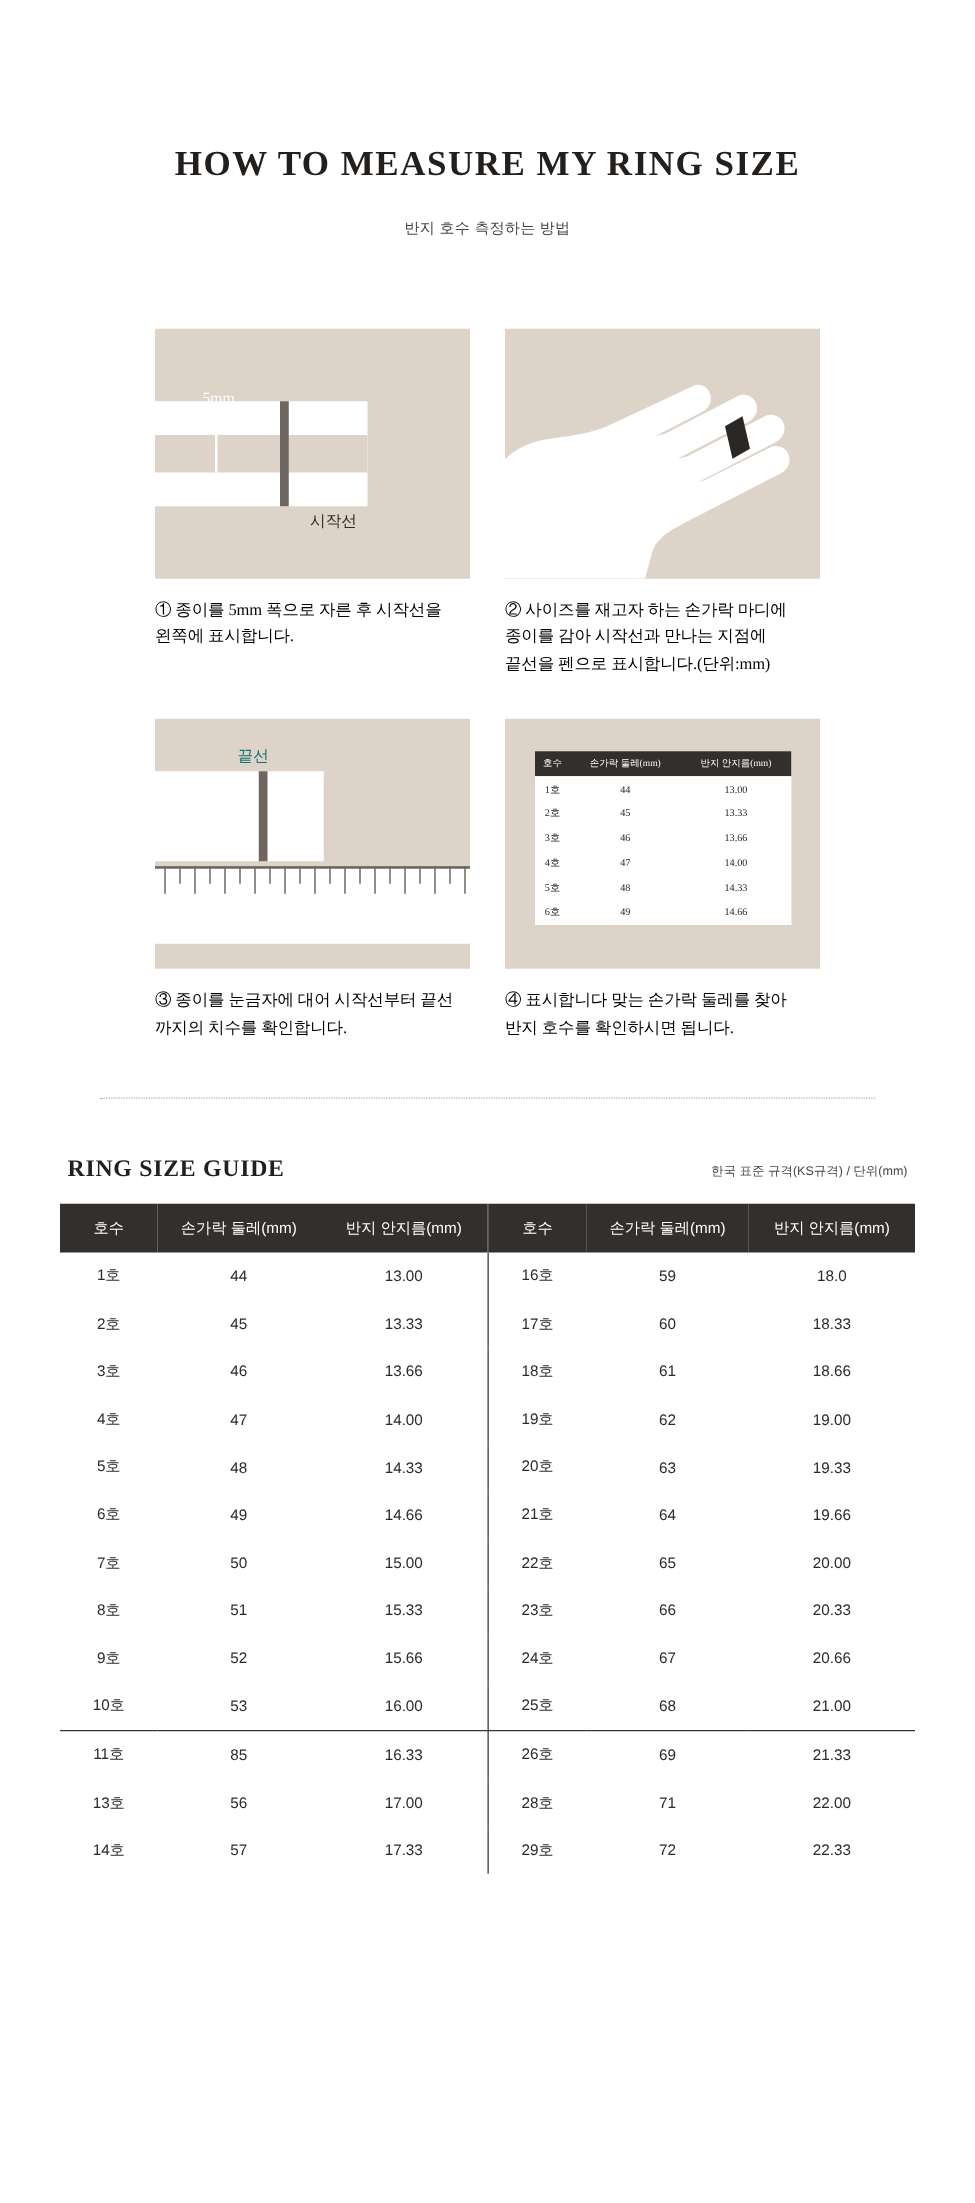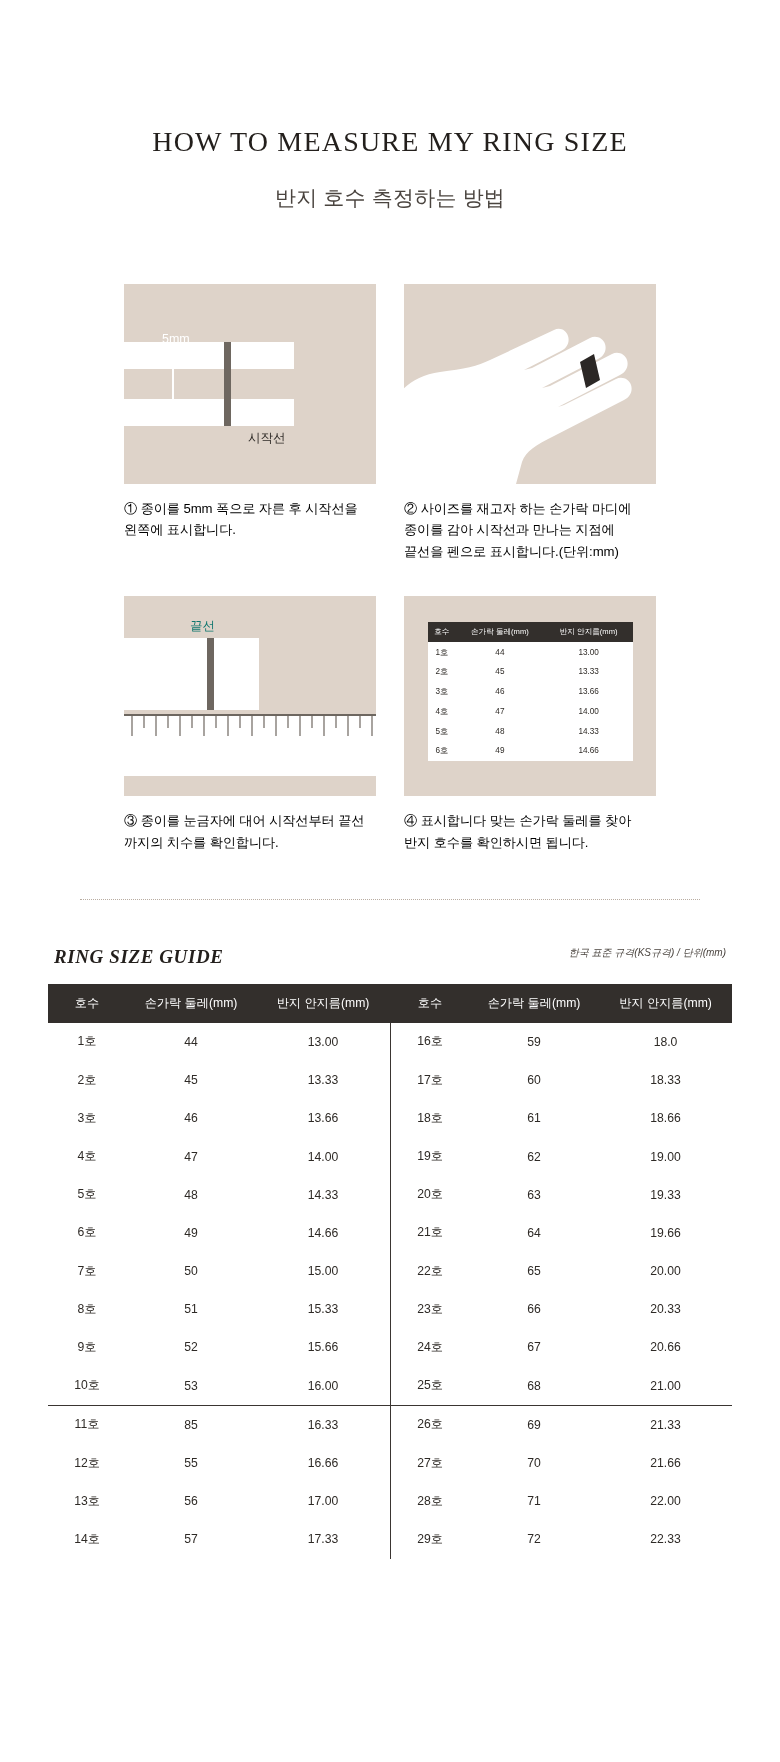--- a/index.html
+++ b/index.html
@@ -22,40 +22,41 @@
   }
 
   
   .header {
     text-align: center;
     padding-top: 108px;
   }
   .main-title {
     font-family: "Liberation Serif", serif;
     font-size: 28px;
-    font-weight: normal;
+    font-weight: bold;
     letter-spacing: 1.2px;
     color: #231f1c;
-    margin: 18px;
+    margin: 8px;
   }
   .sub-title {
-    font-size: 21px;
+    font-size: 12px;
     color: #4a443f;
     margin: 26px 0 0 0;
     letter-spacing: 0.2px;
   }
 
   
   .steps {
     margin-top: 72px;
     display: grid;
     grid-template-columns: 252px 252px;
     column-gap: 28px;
     row-gap: 34px;
     justify-content: center;
+    font-family: Liberation Serif, serif;
   }
   .step-fig {
     width: 252px;
     height: 200px;
     background: #ded3c9;
     position: relative;
     overflow: hidden;
   }
   .step-caption {
     margin-top: 14px;
@@ -151,23 +152,23 @@
   .divider {
     margin: 46px auto 0 auto;
     width: 620px;
     border-top: 1px dotted #b9ada2;
   }
 
   
   .guide-head {
     margin-top: 46px;
     display: flex;
+    align-items: flex-end;
     justify-content: space-between;
     padding: 0 6px;
-    font-style: italic;
   }
   .guide-title {
     font-family: "Liberation Serif", serif;
     font-size: 19px;
     font-weight: bold;
     letter-spacing: 0.6px;
     color: #231f1c;
   }
   .guide-note {
     font-size: 10px;
@@ -451,29 +452,20 @@
       <tr class="sep">
         <td>11호</td>
         <td>85</td>
         <td>16.33</td>
         <td class="divcol"></td>
         <td>26호</td>
         <td>69</td>
         <td>21.33</td>
       </tr>
       <tr>
-        <td>12호</td>
-        <td>55</td>
-        <td>16.66</td>
-        <td class="divcol"></td>
-        <td>27호</td>
-        <td>70</td>
-        <td>21.66</td>
-      </tr>
-      <tr>
         <td>13호</td>
         <td>56</td>
         <td>17.00</td>
         <td class="divcol"></td>
         <td>28호</td>
         <td>71</td>
         <td>22.00</td>
       </tr>
       <tr>
         <td>14호</td>

